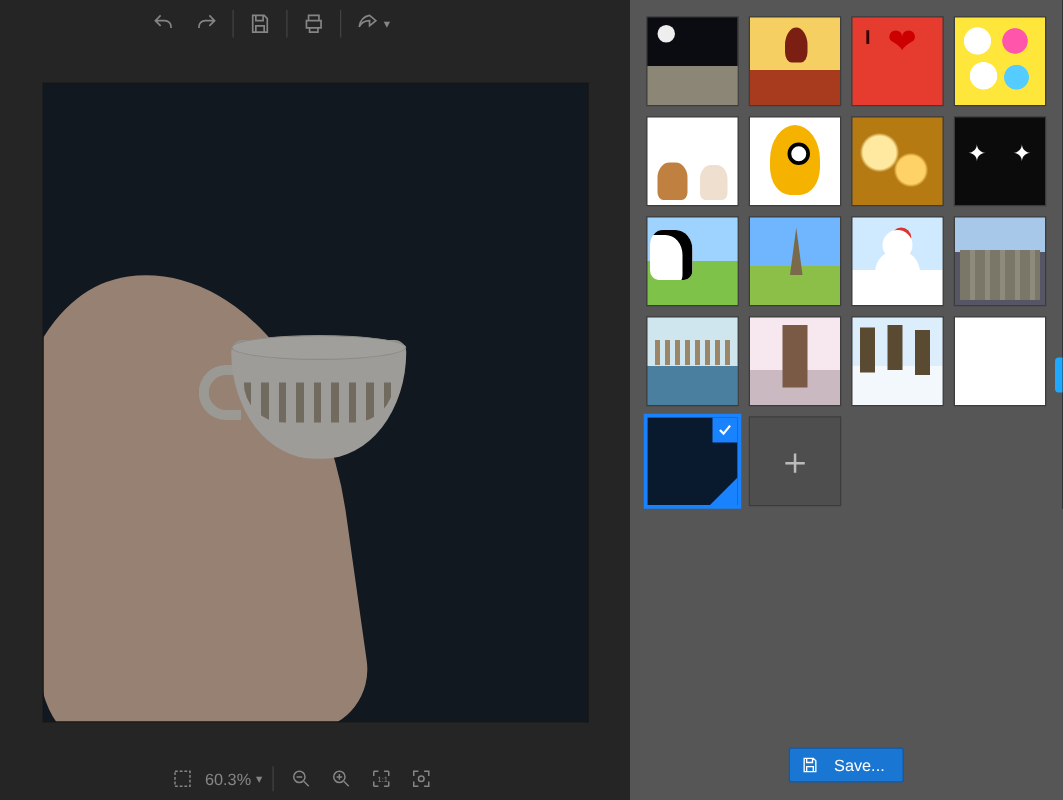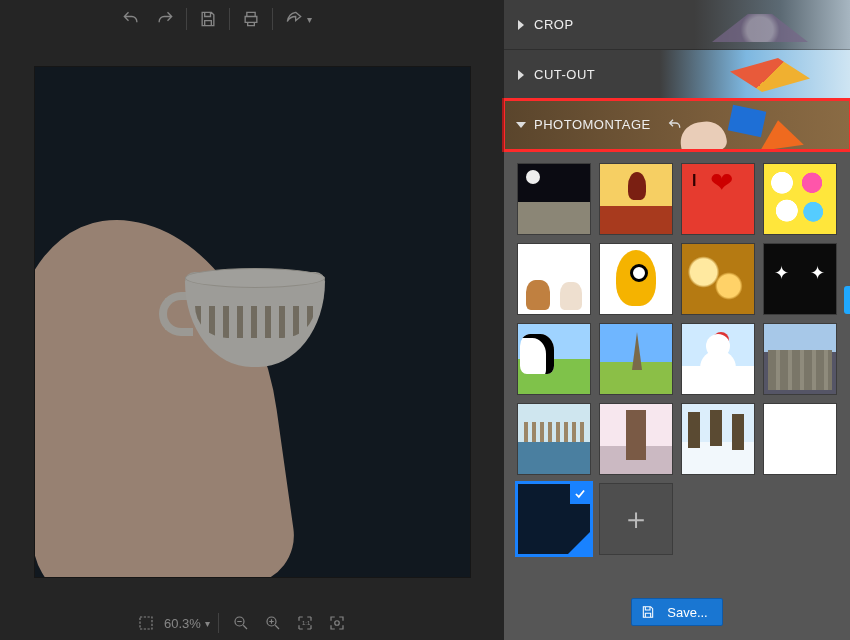--- a/index.html
+++ b/index.html
@@ -197,44 +197,20 @@
         <svg viewBox="0 0 24 24">
             <path d="M4 9V4h5M20 9V4h-5M4 15v5h5M20 15v5h-5"></path>
             <circle cx="12" cy="12" r="3"></circle>
           </svg>
       </div>
       <div class="spacer"></div>
     </div>
   </div>
 
   <div class="right">
-    <div class="accordion">
-      <div class="acc-head acc-crop">
-        <span class="tri"></span>
-        <span>CROP</span>
-      </div>
-      <div class="acc-head acc-cutout">
-        <span class="tri"></span>
-        <span>CUT-OUT</span>
-      </div>
-      <div class="acc-head acc-photo open">
-        <span class="tri"></span>
-        <span>PHOTOMONTAGE</span>
-        <span class="reset">
-          <svg viewBox="0 0 24 24">
-              <path d="M9 14l-5-5 5-5M4 9h9a6 6 0 016 6v1"></path>
-            </svg>
-        </span>
-        <div class="shapes">
-          <div class="sq"></div>
-            <div class="tr"></div>
-            <div class="hand"></div>
-        </div>
-      </div>
-    </div>
 
     <div class="templates">
       <div class="grid" id="tmpl-grid">
           <div class="tmpl th-moon"></div>
           <div class="tmpl th-tree"></div>
           <div class="tmpl th-heart"></div>
           <div class="tmpl th-comic"></div>
           <div class="tmpl th-pets"></div>
           <div class="tmpl th-monster"></div>
           <div class="tmpl th-bokeh"></div>

